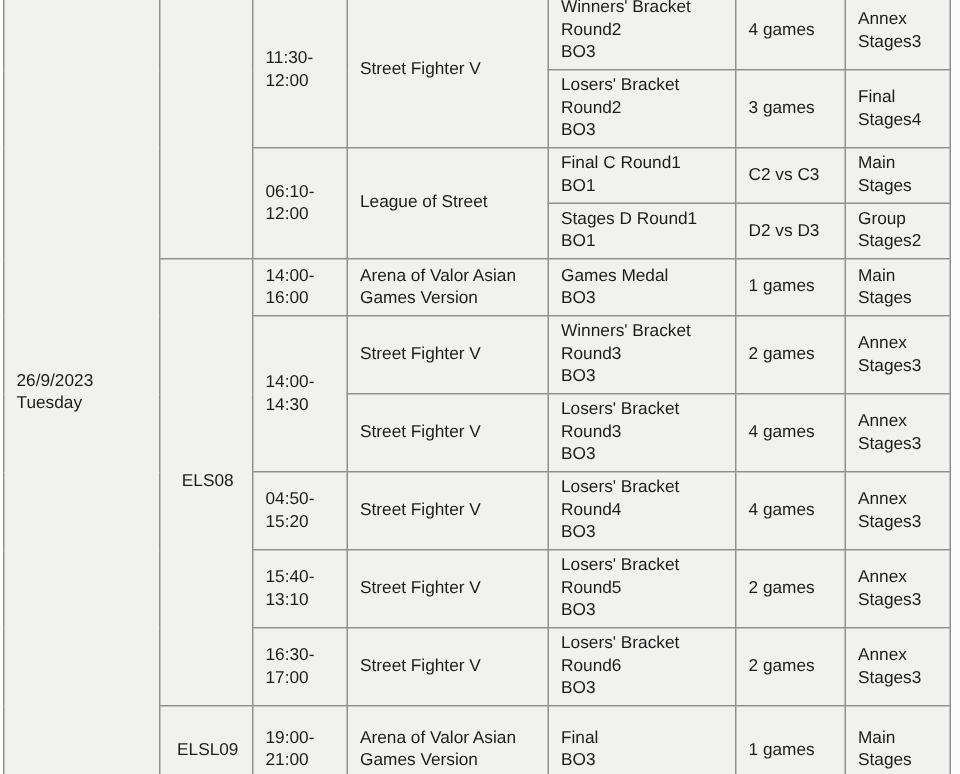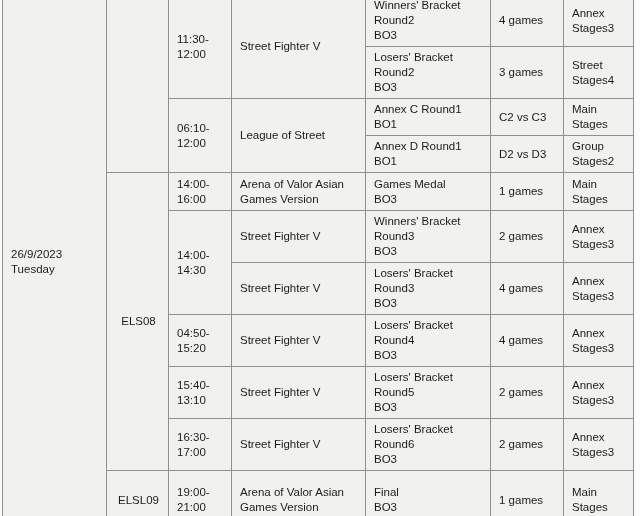--- a/index.html
+++ b/index.html
@@ -60,33 +60,33 @@
 Round2
 BO3</td>
     <td class="count-cell">4 games</td>
     <td class="stage-cell">Annex Stages3</td>
   </tr>
   <tr style="height:52px">
     <td class="round-cell">Losers' Bracket
 Round2
 BO3</td>
     <td class="count-cell">3 games</td>
-    <td class="stage-cell">Street Stages4</td>
+    <td class="stage-cell">Final Stages4</td>
   </tr>
   <tr style="height:35px">
     <td class="time-cell" rowspan="2">06:10-
 12:00</td>
     <td class="game-cell" rowspan="2">League of Street</td>
-    <td class="round-cell">Annex C Round1
+    <td class="round-cell">Final C Round1
 BO1</td>
     <td class="count-cell">C2 vs C3</td>
     <td class="stage-cell">Main Stages</td>
   </tr>
   <tr style="height:37px">
-    <td class="round-cell">Annex D Round1
+    <td class="round-cell">Stages D Round1
 BO1</td>
     <td class="count-cell">D2 vs D3</td>
     <td class="stage-cell">Group Stages2</td>
   </tr>
   <tr style="height:38px">
     <td class="session-cell" rowspan="6">ELS08</td>
     <td class="time-cell">14:00-
 16:00</td>
     <td class="game-cell">Arena of Valor Asian Games Version</td>
     <td class="round-cell">Games Medal

